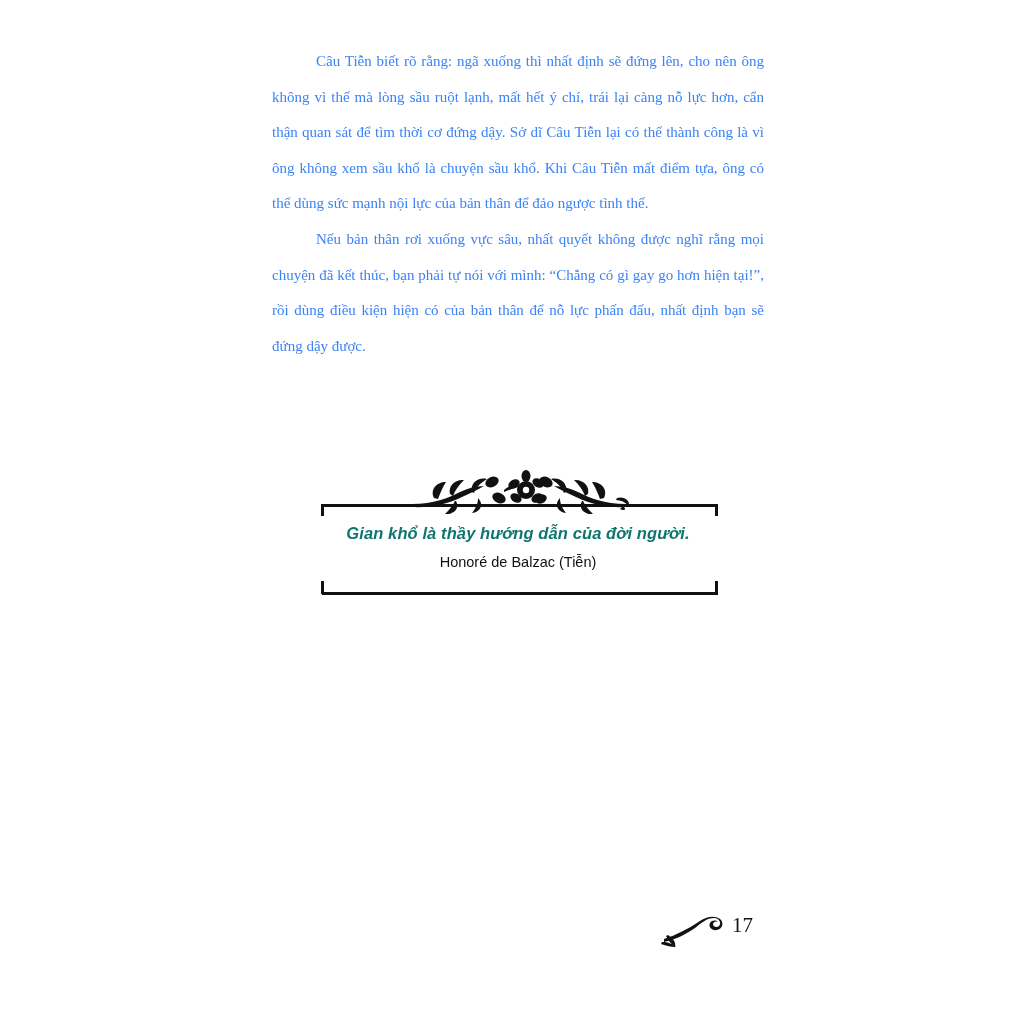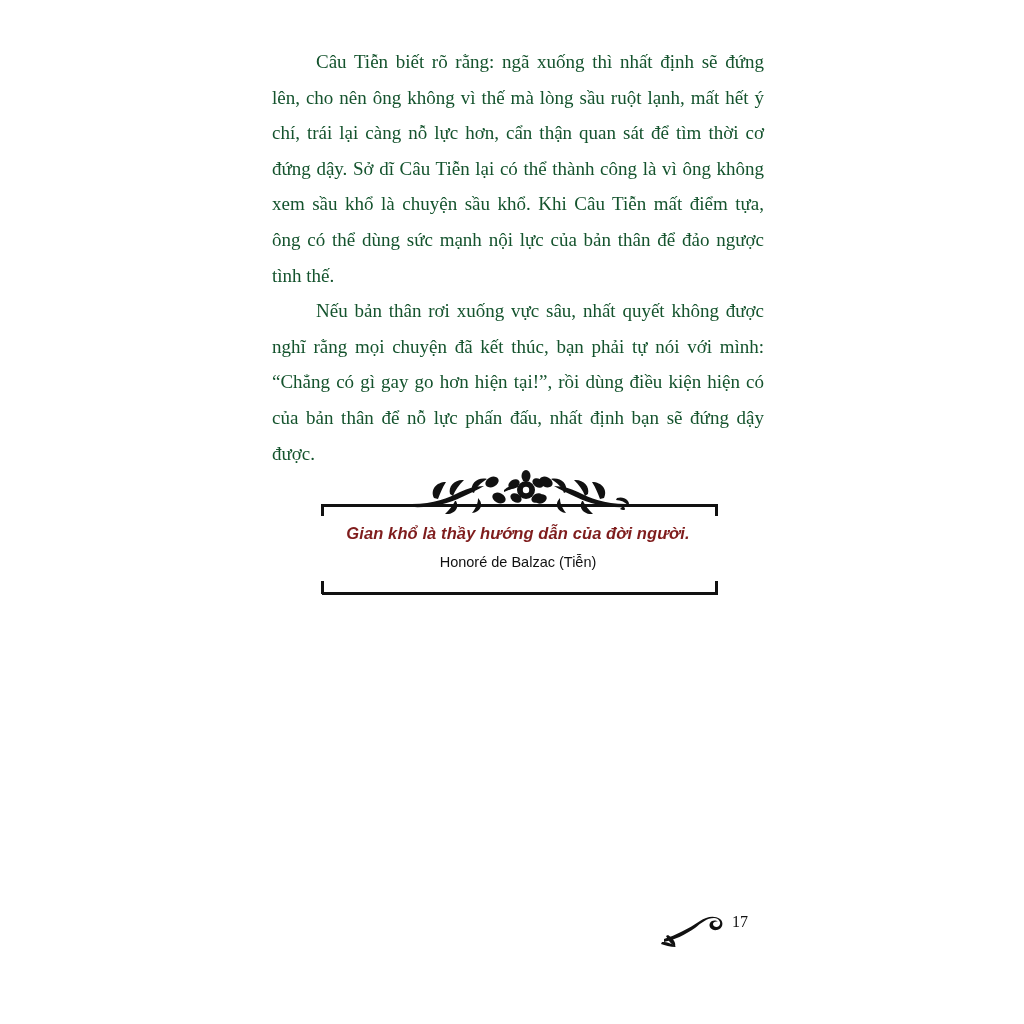--- a/index.html
+++ b/index.html
@@ -26,24 +26,24 @@
     position: absolute;
     left: 272px;
     top: 44px;
     width: 492px;
   }
 
   .para {
     margin: 0 0 0 0;
     text-indent: 44px;
     text-align: justify;
-    font-size: 19px;
+    font-size: 15px;
     line-height: 35.6px;
     font-family: "Liberation Serif", serif;
-    color: #14532d;
+    color: #3b82f6;
   }
   .para + .para {
     margin-top: 0px;
   }
 
   
   .quote-box {
     position: absolute;
     left: 318px;
     top: 478px;
@@ -112,21 +112,21 @@
   .quote-text {
     position: absolute;
     left: 0;
     top: 46px;
     width: 400px;
     text-align: center;
     font-family: "Liberation Sans", sans-serif;
     font-style: italic;
     font-weight: bold;
     font-size: 16.5px;
-    color: #7f1d1d;
+    color: #0f766e;
     letter-spacing: 0.1px;
   }
 
   .quote-author {
     position: absolute;
     left: 0;
     top: 76px;
     width: 400px;
     text-align: center;
     font-family: "Liberation Sans", sans-serif;
@@ -146,21 +146,21 @@
     left: 0px;
     top: 4px;
     width: 70px;
     height: 40px;
   }
   .folio-number {
     position: absolute;
     left: 72px;
     top: 8px;
     font-family: "Liberation Serif", serif;
-    font-size: 16px;
+    font-size: 21px;
     color: #111111;
   }
 </style>
 </head>
 <body>
 
 <div class="page">
 
   <div class="text-block">
     <p class="para">Câu Tiễn biết rõ rằng: ngã xuống thì nhất định sẽ đứng lên, cho nên ông không vì thế mà lòng sầu ruột lạnh, mất hết ý chí, trái lại càng nỗ lực hơn, cẩn thận quan sát để tìm thời cơ đứng dậy. Sở dĩ Câu Tiễn lại có thể thành công là vì ông không xem sầu khổ là chuyện sầu khổ. Khi Câu Tiễn mất điểm tựa, ông có thể dùng sức mạnh nội lực của bản thân để đảo ngược tình thế.</p>

